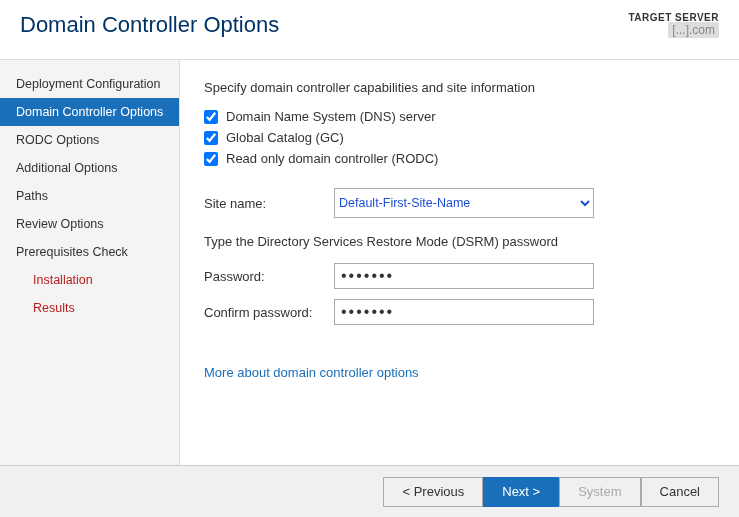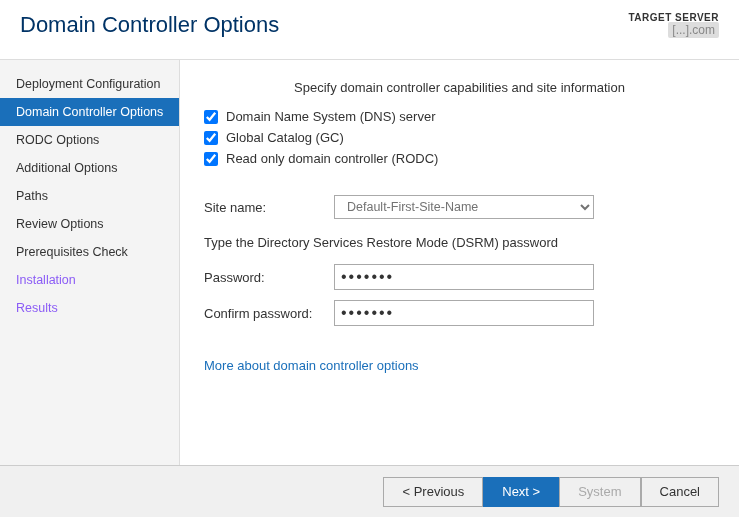--- a/index.html
+++ b/index.html
@@ -69,37 +69,37 @@
       cursor: pointer;
       color: #333;
       font-size: 12.5px;
       white-space: nowrap;
     }
     .sidebar-item.active {
       background: #1a6fba;
       color: #fff;
     }
     .sidebar-item.disabled {
-      color: #8b5cf6;
+      color: #b91c1c;
       cursor: default;
+      margin-left: 17px;
     }
     .content-area {
       flex: 1;
       padding: 20px 24px;
       overflow-y: auto;
       background: #fff;
     }
     .section-description {
       font-size: 13px;
       color: #333;
       margin-bottom: 14px;
-      text-align: center;
     }
     .checkbox-group {
-      margin-bottom: 29px;
+      margin-bottom: 22px;
     }
     .checkbox-item {
       display: flex;
       align-items: center;
       margin-bottom: 6px;
       font-size: 13px;
       color: #333;
     }
     .checkbox-item input[type="checkbox"] {
       margin-right: 8px;
@@ -113,26 +113,26 @@
     }
     .form-label {
       width: 130px;
       font-size: 13px;
       color: #333;
       flex-shrink: 0;
     }
     .form-control-select {
       flex: 1;
       max-width: 260px;
-      height: 24px;
+      height: 30px;
       border: 1px solid #aaa;
       background: #fff;
       font-size: 12.5px;
-      padding: 2px 8px;
-      color: #737373;
+      padding: 2px 0;
+      color: #1d4ed8;
       cursor: pointer;
     }
     .dsrm-section {
       margin-top: 16px;
       margin-bottom: 14px;
       font-size: 13px;
       color: #333;
     }
     .password-input {
       flex: 1;
@@ -142,21 +142,21 @@
       background: #fff;
       font-size: 16px;
       padding: 2px 6px;
       color: #333;
       letter-spacing: 2px;
     }
     .more-link {
       color: #1a6fba;
       text-decoration: none;
       font-size: 13px;
-      margin-top: 22px;
+      margin-top: 30px;
       display: inline-block;
       cursor: pointer;
     }
     .footer {
       background: #f0f0f0;
       border-top: 1px solid #ccc;
       padding: 10px 20px;
       display: flex;
       justify-content: flex-end;
       align-items: center;

